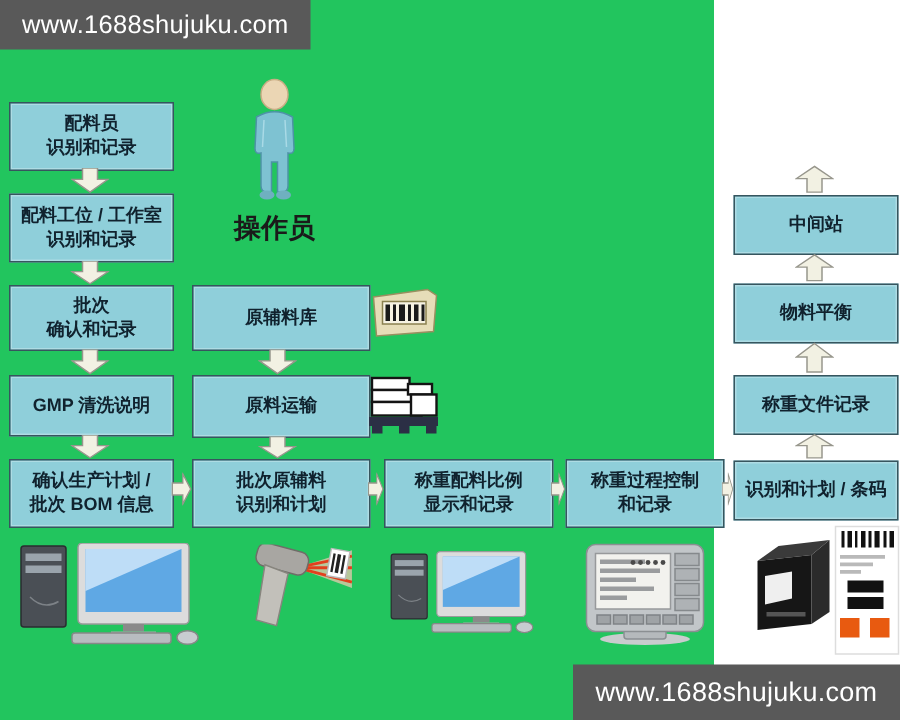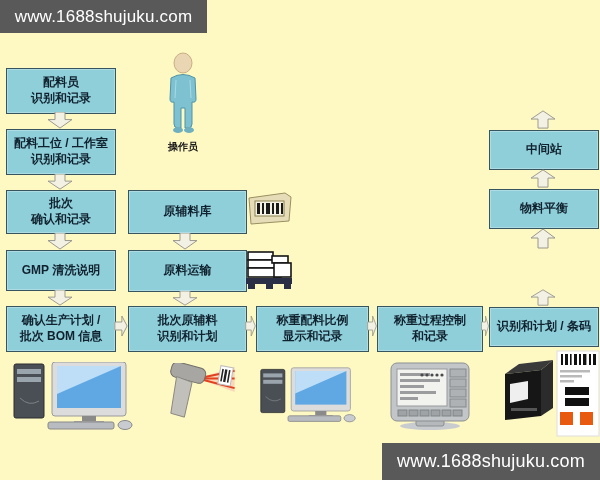--- a/index.html
+++ b/index.html
@@ -1,28 +1,28 @@
 <!DOCTYPE html>
 <html><head>
 <meta charset="utf-8">
 <style>
   html,body{margin:0;padding:0;}
   body{width:600px;height:480px;background:#ffffff;font-family:"Liberation Sans",sans-serif;overflow:hidden;}
-  .stage{position:relative;width:600px;height:480px;background:#fef9c3;}
+  .stage{position:relative;width:476px;height:480px;background:#22c55e;}
   .banner{position:absolute;background:#595959;color:#ffffff;display:flex;align-items:center;justify-content:center;font-size:17px;letter-spacing:0.2px;}
   .box{position:absolute;background:#8FCFDA;border:1px solid #37555e;box-shadow:inset 0 0 0 1px rgba(255,255,255,0.28);
        display:flex;flex-direction:column;justify-content:center;align-items:center;text-align:center;
        font-weight:bold;color:#10222e;font-size:12px;line-height:1.32;}
   .box .ln{display:block;white-space:nowrap;}
   .arrow{position:absolute;}
   .arrow svg{width:100%;height:100%;display:block;}
   .arrow polygon{fill:#F2F1E3;stroke:#97968C;stroke-width:1;}
   .icon{position:absolute;}
   .icon svg{width:100%;height:100%;display:block;}
-  .actor-label{position:absolute;font-weight:bold;color:#1a1a1a;font-size:10px;text-align:center;}
+  .actor-label{position:absolute;font-weight:bold;color:#1a1a1a;font-size:18px;text-align:center;}
 </style>
 </head>
 <body>
 
 <div class="stage">
 
   <div class="banner" style="left:0;top:0;width:207px;height:33px;">
     <span>www.1688shujuku.com</span>
   </div>
   <div class="banner" style="left:382px;top:443px;width:218px;height:37px;font-size:18px;">
@@ -178,20 +178,24 @@
       </svg>
   </div>
   <div class="box" style="left:489px;top:189px;width:108px;height:38px;">
     <span class="ln">物料平衡</span>
     <span class="ln"></span>
   </div>
   <div class="arrow" style="left:530px;top:228px;width:26px;height:21px;">
     <svg viewBox="0 0 26 21" preserveAspectRatio="none">
         <polygon points="13,1 25,10 18,10 18,20 8,20 8,10 1,10"></polygon>
       </svg>
+  </div>
+  <div class="box" style="left:489px;top:250px;width:108px;height:38px;">
+    <span class="ln">称重文件记录</span>
+    <span class="ln"></span>
   </div>
   <div class="arrow" style="left:530px;top:289px;width:26px;height:17px;">
     <svg viewBox="0 0 26 21" preserveAspectRatio="none">
         <polygon points="13,1 25,10 18,10 18,20 8,20 8,10 1,10"></polygon>
       </svg>
   </div>
   <div class="box" style="left:489px;top:307px;width:108px;height:38px;">
     <span class="ln">识别和计划 / 条码</span>
     <span class="ln"></span>
   </div>

